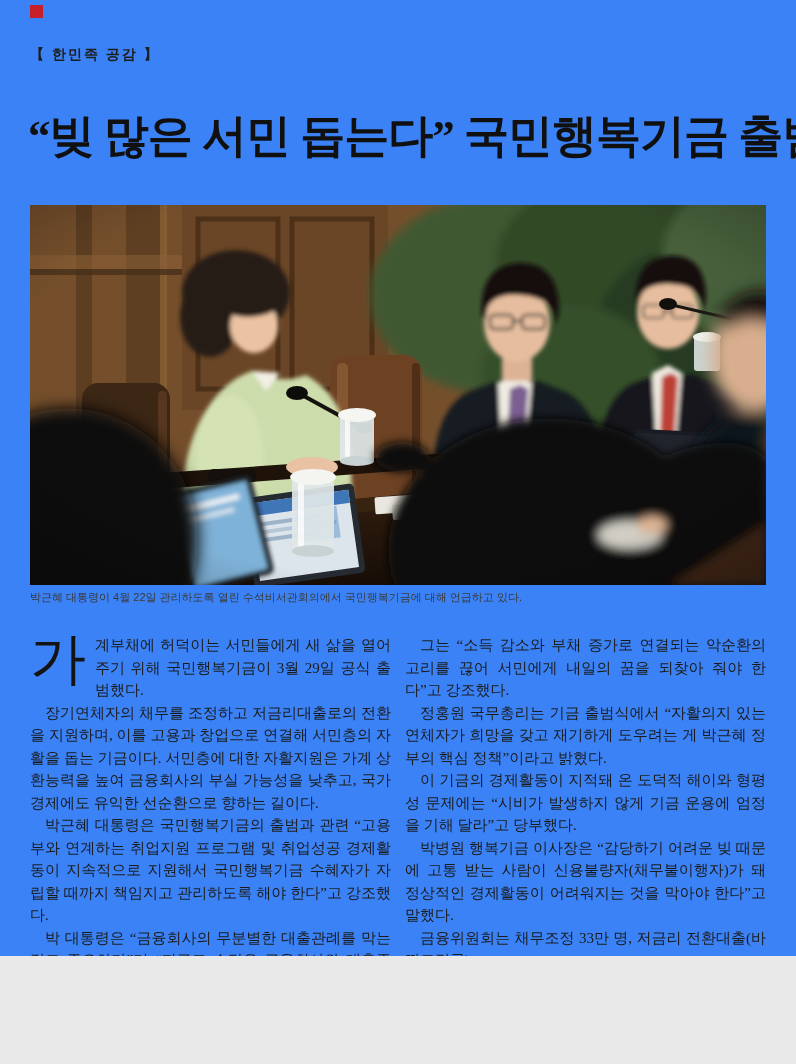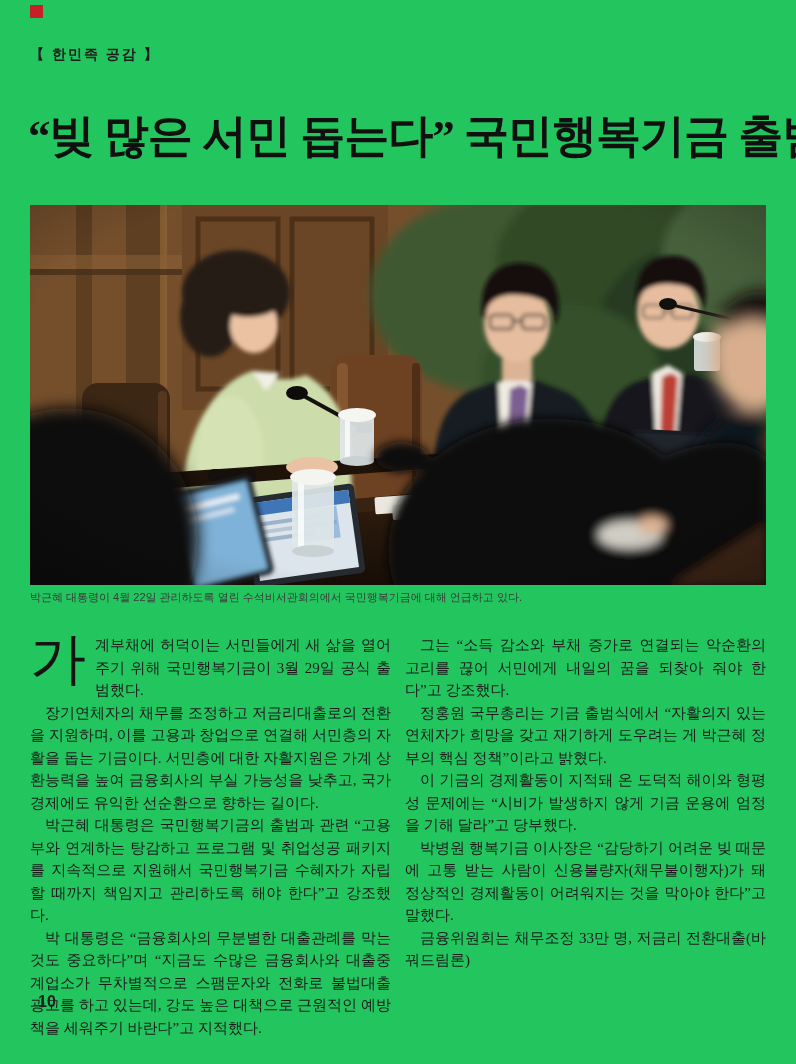--- a/index.html
+++ b/index.html
@@ -1,16 +1,16 @@
 <!DOCTYPE html>
 <html><head>
 <meta charset="utf-8">
 <style>
   html,body{margin:0;padding:0;background:#e9e9e9;}
-  .page{position:relative;width:796px;height:1064px;background:#22c55e;overflow:hidden;
+  .page{position:relative;width:796px;height:956px;background:#3b82f6;overflow:hidden;
         font-family:"Liberation Serif", serif;}
   .accent-square{position:absolute;left:30px;top:5px;width:13px;height:13px;background:#c8202a;}
   .kicker{position:absolute;left:30px;top:46px;font-family:"Liberation Sans", sans-serif;
           font-weight:700;font-size:14px;letter-spacing:2px;color:#1d1d1d;}
   .title{position:absolute;left:28px;top:106px;width:742px;margin:0;
          font-family:"Liberation Serif", serif;font-weight:700;font-size:45px;
          letter-spacing:-1px;color:#101010;white-space:nowrap;}
   .photo{position:absolute;left:30px;top:205px;width:736px;height:380px;margin:0;
          background:#3a2a18;overflow:hidden;}
   .photo svg{display:block;}
@@ -207,21 +207,21 @@
       <rect x="0" y="0" width="736" height="380" fill="url(#vign)"></rect>
     </svg>
   </figure>
 
   <div class="caption">박근혜 대통령이 4월 22일 관리하도록 열린 수석비서관회의에서 국민행복기금에 대해 언급하고 있다.</div>
 
   <div class="columns">
     <div class="col">
       <p class="para lead"><span class="dropcap">가</span><span>계부채에 허덕이는 서민들에게 새 삶을 열어주기 위해 국민행복기금이 3월 29일 공식 출범했다.</span></p>
       <p class="para">장기연체자의 채무를 조정하고 저금리대출로의 전환을 지원하며, 이를 고용과 창업으로 연결해 서민층의 자활을 돕는 기금이다. 서민층에 대한 자활지원은 가계 상환능력을 높여 금융회사의 부실 가능성을 낮추고, 국가경제에도 유익한 선순환으로 향하는 길이다.</p>
-      <p class="para">박근혜 대통령은 국민행복기금의 출범과 관련 “고용부와 연계하는 탕감하고 프로그램 및 취업성공 패키지를 지속적으로 지원해서 국민행복기금 수혜자가 자립할 때까지 책임지고 관리하도록 해야 한다”고 강조했다.</p>
+      <p class="para">박근혜 대통령은 국민행복기금의 출범과 관련 “고용부와 연계하는 취업지원 프로그램 및 취업성공 경제활동이 지속적으로 지원해서 국민행복기금 수혜자가 자립할 때까지 책임지고 관리하도록 해야 한다”고 강조했다.</p>
       <p class="para">박 대통령은 “금융회사의 무분별한 대출관례를 막는 것도 중요하다”며 “지금도 수많은 금융회사와 대출중계업소가 무차별적으로 스팸문자와 전화로 불법대출 광고를 하고 있는데, 강도 높은 대책으로 근원적인 예방책을 세워주기 바란다”고 지적했다.</p>
     </div>
     <div class="col">
       <p class="para">그는 “소득 감소와 부채 증가로 연결되는 악순환의 고리를 끊어 서민에게 내일의 꿈을 되찾아 줘야 한다”고 강조했다.</p>
       <p class="para">정홍원 국무총리는 기금 출범식에서 “자활의지 있는 연체자가 희망을 갖고 재기하게 도우려는 게 박근혜 정부의 핵심 정책”이라고 밝혔다.</p>
       <p class="para">이 기금의 경제활동이 지적돼 온 도덕적 해이와 형평성 문제에는 “시비가 발생하지 않게 기금 운용에 엄정을 기해 달라”고 당부했다.</p>
       <p class="para">박병원 행복기금 이사장은 “감당하기 어려운 빚 때문에 고통 받는 사람이 신용불량자(채무불이행자)가 돼 정상적인 경제활동이 어려워지는 것을 막아야 한다”고 말했다.</p>
       <p class="para">금융위원회는 채무조정 33만 명, 저금리 전환대출(바꿔드림론)</p>
     </div>
   </div>

